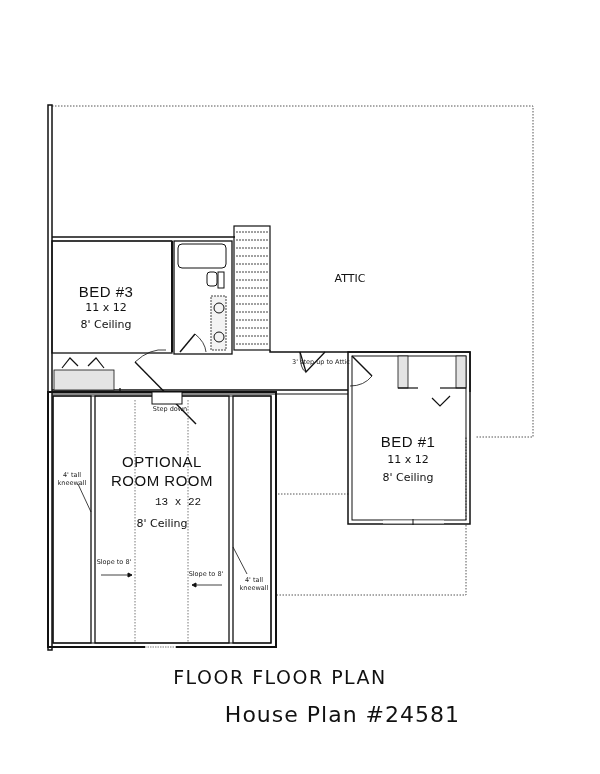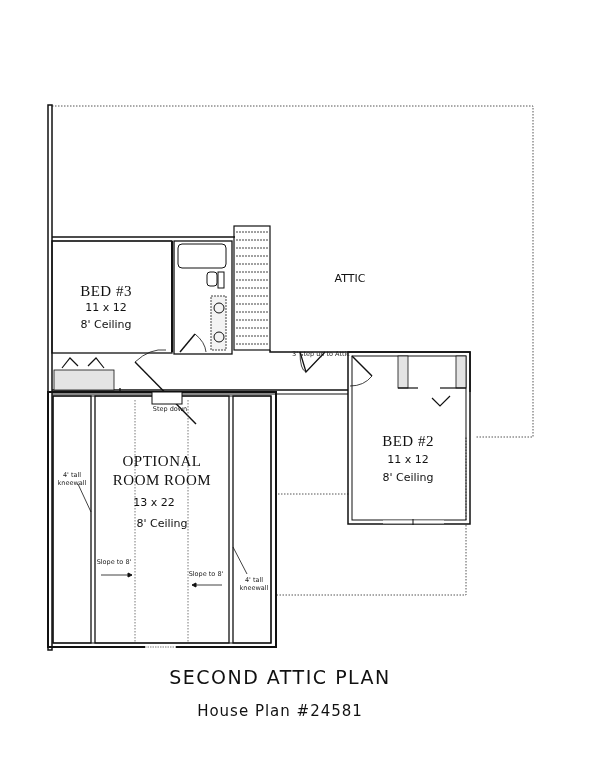--- a/index.html
+++ b/index.html
@@ -1,24 +1,24 @@
 <!DOCTYPE html>
 <html><head>
 <meta charset="utf-8">
 <style>
   html, body { margin:0; padding:0; background:#ffffff; }
   body { width:600px; height:774px; position:relative; overflow:hidden; font-family:"DejaVu Sans", sans-serif; }
   svg { position:absolute; left:0; top:0; }
   .lbl { position:absolute; color:#111; text-align:center; white-space:nowrap; }
-  .room-title { font-family:Liberation Serif, serif; font-size:15px; letter-spacing:0.5px; }
+  .room-title { font-family:Liberation Sans, sans-serif; font-size:15px; letter-spacing:0.5px; }
   .room-dim { font-size:11px; }
   .room-ceil { font-size:11px; }
   .note { font-size:6.5px; color:#222; }
   .title1 { font-size:19px; letter-spacing:1.5px; }
-  .title2 { font-size:15px; letter-spacing:1px; }
+  .title2 { font-size:22px; letter-spacing:1px;text-align:right; }
 </style>
 </head>
 <body>
 
 <svg width="600" height="774" viewBox="0 0 600 774">
 
   <g fill="none" stroke="#555" stroke-width="1" stroke-dasharray="1.5,1.5">
     <polyline points="52,106 533,106 533,437 476,437"></polyline>
     <polyline points="466,520 466,437"></polyline>
     <polyline points="466,525 466,595 275,595"></polyline>
@@ -107,34 +107,34 @@
     <line x1="196" y1="585" x2="222" y2="585" stroke-width="0.8"></line>
     <polygon points="196,583 192,585 196,587" fill="#111"></polygon>
   </g>
 </svg>
 
 <div class="lbl room-title" style="left:58px;top:283px;width:96px;">BED #3</div>
 <div class="lbl room-dim" style="left:58px;top:301px;width:96px;">11 x 12</div>
 <div class="lbl room-ceil" style="left:58px;top:318px;width:96px;">8' Ceiling</div>
 
 <div class="lbl room-dim" style="left:310px;top:272px;width:80px;">ATTIC</div>
-<div class="lbl note" style="left:276px;top:350px;width:90px;">3' step up to Attic</div>
+<div class="lbl note" style="left:276px;top:358px;width:90px;">3' step up to Attic</div>
 
-<div class="lbl room-title" style="left:360px;top:433px;width:96px;">BED #2</div>
+<div class="lbl room-title" style="left:360px;top:433px;width:96px;">BED #1</div>
 <div class="lbl room-dim" style="left:360px;top:453px;width:96px;">11 x 12</div>
 <div class="lbl room-ceil" style="left:360px;top:471px;width:96px;">8' Ceiling</div>
 
 <div class="lbl note" style="left:145px;top:405px;width:50px;">Step down</div>
 
 <div class="lbl room-title" style="left:100px;top:453px;width:124px;">OPTIONAL</div>
 <div class="lbl room-title" style="left:100px;top:472px;width:124px;">ROOM ROOM</div>
-<div class="lbl room-dim" style="left:92px;top:496px;width:124px;">13 x 22</div>
+<div class="lbl room-dim" style="left:116px;top:496px;width:124px;font-family:Liberation Mono, monospace;">13 x 22</div>
 <div class="lbl room-ceil" style="left:100px;top:517px;width:124px;">8' Ceiling</div>
 
 <div class="lbl note" style="left:52px;top:471px;width:40px;">4' tall</div>
 <div class="lbl note" style="left:52px;top:479px;width:40px;">kneewall</div>
 <div class="lbl note" style="left:234px;top:576px;width:40px;">4' tall</div>
 <div class="lbl note" style="left:234px;top:584px;width:40px;">kneewall</div>
 <div class="lbl note" style="left:92px;top:558px;width:44px;">Slope to 8'</div>
 <div class="lbl note" style="left:184px;top:570px;width:44px;">Slope to 8'</div>
 
-<div class="lbl title1" style="left:100px;top:666px;width:360px;">SECOND ATTIC PLAN</div>
+<div class="lbl title1" style="left:100px;top:666px;width:360px;">FLOOR FLOOR PLAN</div>
 <div class="lbl title2" style="left:100px;top:702px;width:360px;">House Plan #24581</div>
 
 </body></html>

